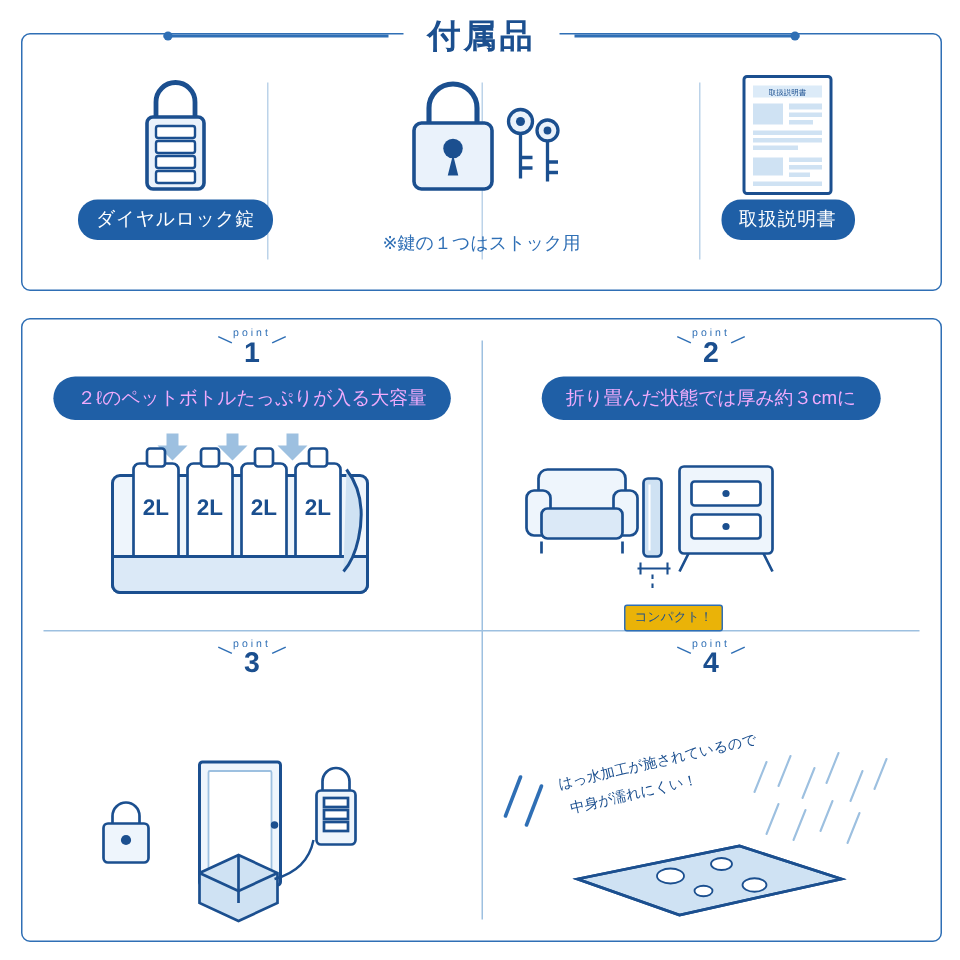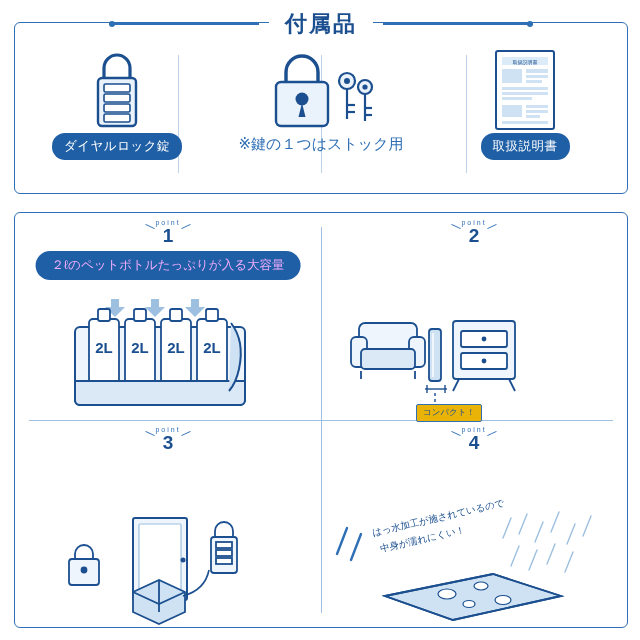--- a/index.html
+++ b/index.html
@@ -33,21 +33,21 @@
   .divider{position:absolute;top:14px;width:1px;height:118px;background:#bcd3e9;}
   .d1{left:163px;}
   .d2{left:306px;}
   .d3{left:451px;}
 
   .art{height:92px;display:flex;align-items:center;justify-content:center;}
   .label{
     background:#1f5fa6;color:#fff;font-size:12.5px;font-weight:normal;
     border-radius:13px;padding:5px 12px;white-space:nowrap;letter-spacing:.5px;
   }
-  .sub-note{font-size:15px;color:#2f6fb5;margin-top:2px;}
+  .sub-note{font-size:12px;color:#2f6fb5;margin-top:21px;}
 
   
   .grid{
     position:absolute;left:14px;top:212px;width:612px;height:414px;
     border:1.5px solid #2f6fb5;border-radius:6px;background:#fff;
   }
   .vline{position:absolute;left:306px;top:14px;width:1px;height:386px;background:#9dc0e0;}
   .hline{position:absolute;left:14px;top:207px;width:584px;height:1px;background:#9dc0e0;}
 
   .cell{position:absolute;width:306px;height:207px;}
@@ -63,21 +63,21 @@
   .pointbadge .wing.l{left:-6px;transform:rotate(25deg);}
   .pointbadge .wing.r{right:-6px;transform:rotate(-25deg);}
 
   .headline{
     position:absolute;left:50%;transform:translateX(-50%);top:38px;
     background:#1f5fa6;color:#f0abfc;font-size:12.5px;font-weight:normal;
     padding:6px 16px;border-radius:15px;white-space:nowrap;
   }
   .headline.small{font-size:11px;padding:6px 12px;}
 
-  .cell-art{position:absolute;left:0;top:80px;width:306px;height:134px;text-align:center;}
+  .cell-art{position:absolute;left:0;top:70px;width:306px;height:134px;text-align:center;}
 
   .tag{
     display:inline-block;border:1px solid #2f6fb5;background:#eab308;color:#1b4f8f;
     font-size:8.5px;padding:2px 6px;border-radius:2px;white-space:nowrap;
   }
   .callout{position:absolute;}
 
   svg{display:block;}
   .bottle-text{font-size:15px;font-weight:bold;fill:#1b4f8f;font-family:"Liberation Sans",sans-serif;}
   .hand-note{font-size:9.5px;fill:#1b4f8f;}
@@ -220,20 +220,21 @@
       </div>
     </div>
 
     <div class="cell c2">
       <div class="pointbadge">
         <span class="wing l"></span>
         <span class="wing r"></span>
         <span class="word">point</span>
         <span class="num">2</span>
       </div>
+      <div class="headline">折り畳んだ状態では厚み約３cmに</div>
       <div class="cell-art">
         <svg width="306" height="134" viewBox="0 0 306 134">
 
           <g stroke="#1b4f8f" stroke-width="1.8" fill="#eef5fc">
             <rect x="38" y="30" width="58" height="34" rx="6"></rect>
             <rect x="30" y="44" width="16" height="30" rx="5"></rect>
             <rect x="88" y="44" width="16" height="30" rx="5"></rect>
             <rect x="40" y="56" width="54" height="20" rx="4" fill="#dbe9f7"></rect>
             <path d="M40 78 v8 M94 78 v8" fill="none"></path>
           </g>

